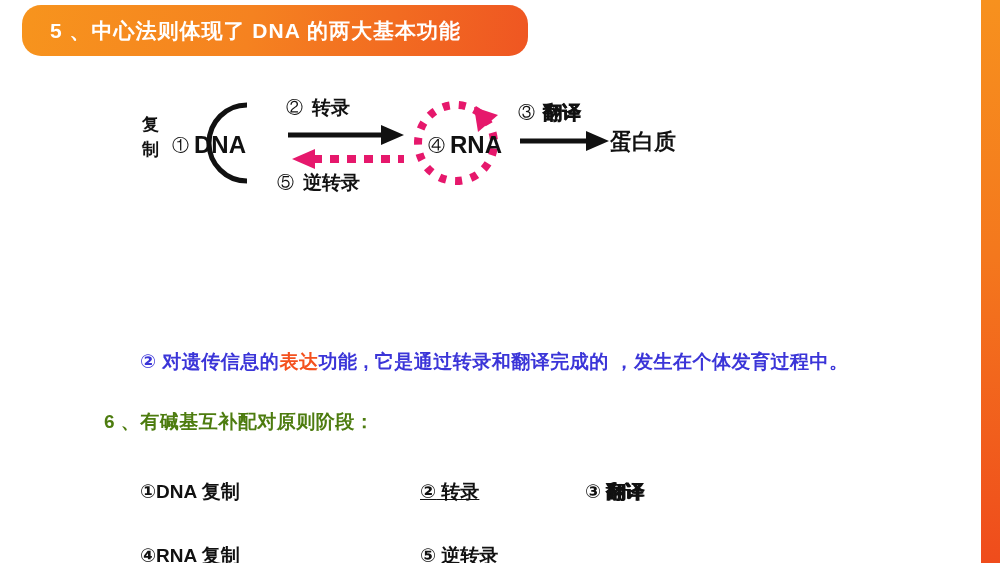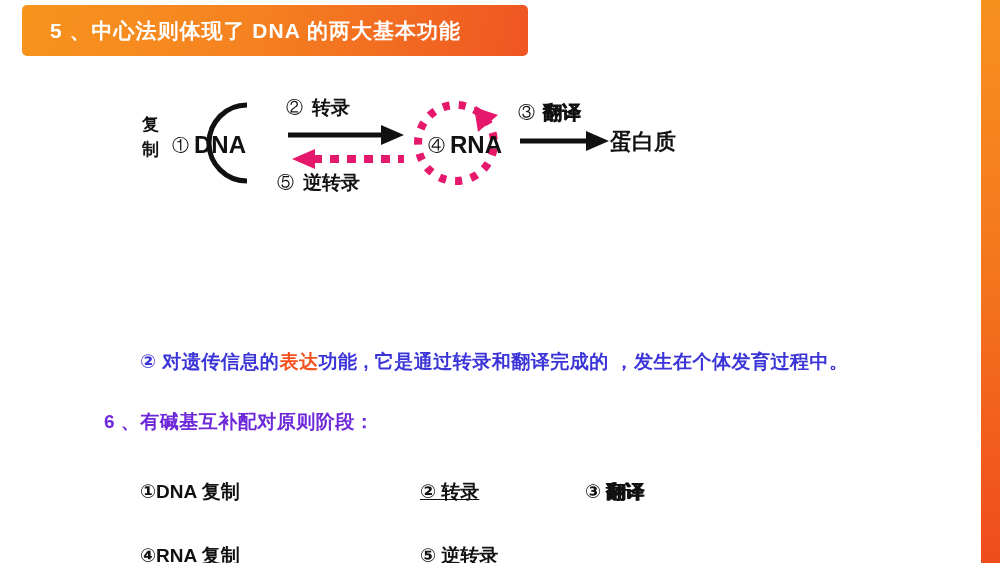--- a/index.html
+++ b/index.html
@@ -16,21 +16,21 @@
   
   .edge-bar{
     position:absolute;right:0;top:0;width:19px;height:563px;
     background:linear-gradient(180deg,#F7911E 0%,#F4781D 45%,#EF4C1C 100%);
   }
 
   
   .banner{
     position:absolute;left:22px;top:5px;
     width:506px;height:51px;
-    border-radius:5px;
+    border-radius:19px;
     background:linear-gradient(100deg,#F7941D 0%,#F58220 45%,#EF5622 100%);
     display:flex;align-items:center;
     box-sizing:border-box;
     padding-left:28px;
   }
   .banner-text{
     color:#ffffff;
     font-size:21px;
     font-weight:bold;
     letter-spacing:1px;
@@ -48,21 +48,21 @@
     font-weight:bold;
     letter-spacing:0.5px;
   }
   .l1{left:140px;top:248px;font-size:19px;color:#111;}
   .l1b{left:170px;top:284px;font-size:19px;color:#111;}
   .l2{left:140px;top:349px;font-size:19px;color:#3B35D8;}
   .hl{color:#F4511E;}
 
   .sec6{
     position:absolute;left:104px;top:409px;
-    font-size:19px;font-weight:bold;color:#6d28d9;
+    font-size:19px;font-weight:bold;color:#4d7c0f;
     white-space:nowrap;letter-spacing:0.5px;
   }
 
   .grid{position:absolute;left:140px;top:447px;width:640px;}
   .grid-row{display:flex;height:38px;align-items:center;margin-top:26px;}
   .cell{font-size:19px;font-weight:bold;color:#111;white-space:nowrap;}
   .c1{width:280px;}
   .c2{width:165px;text-decoration:underline;}
   .c3{width:150px;}
   

